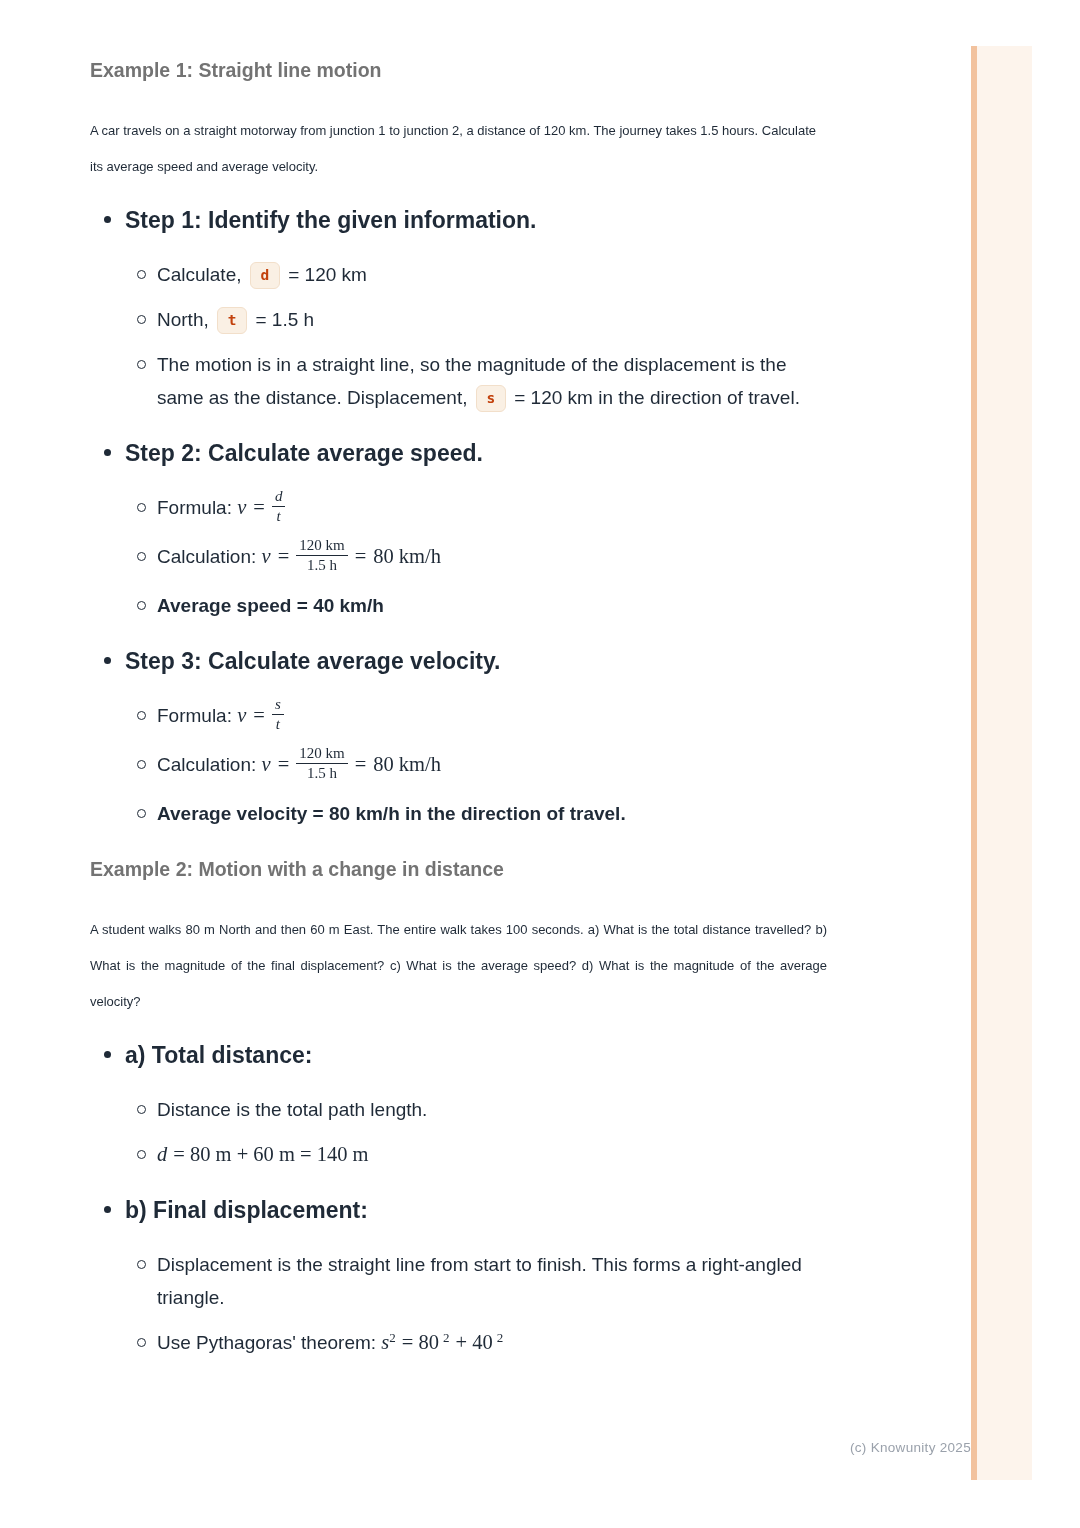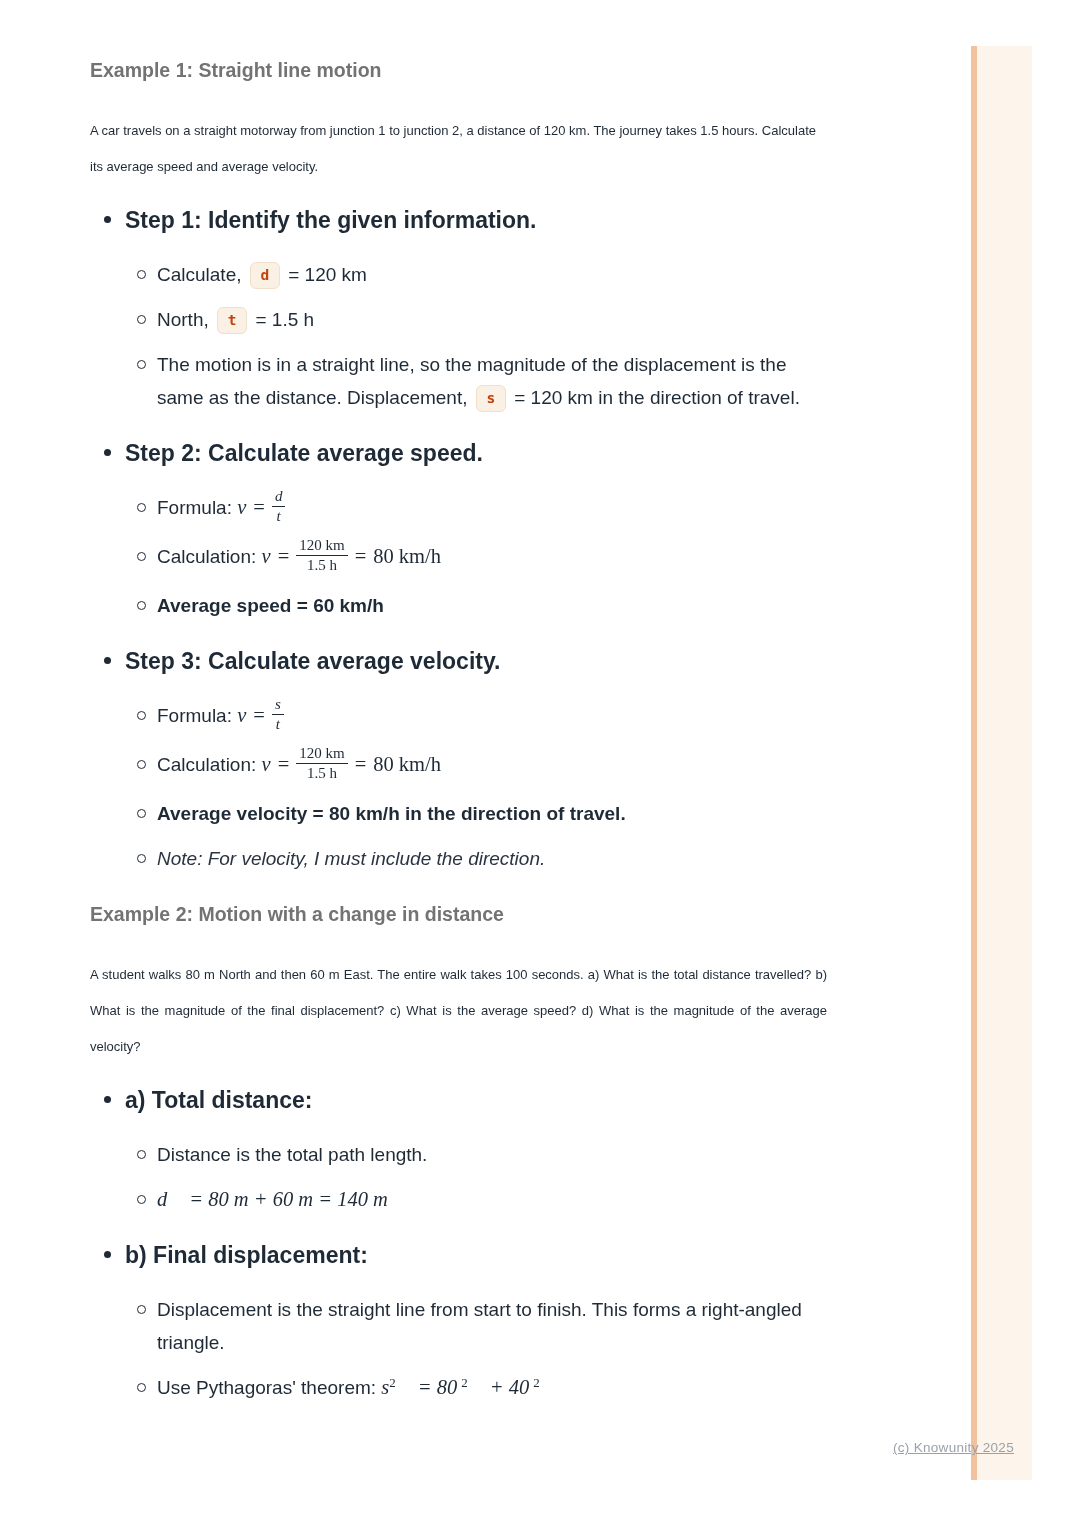--- a/index.html
+++ b/index.html
@@ -15,24 +15,24 @@
   
   .accent-bar {
     position: absolute; left: 971px; top: 46px;
     width: 61px; height: 1434px;
     background: #fdf4ec;
     border-left: 6px solid #f2c29e;
   }
 
   
   .watermark {
-    position: absolute; left: 893px; top: 1439px;
+    position: absolute; left: 850px; top: 1439px;
     font-size: 13.5px; line-height: 17px;
     color: #9aa1ab; letter-spacing: 0.3px;
-    z-index: 2; white-space: nowrap; text-decoration: underline;
+    z-index: 2; white-space: nowrap;
   }
 
   .content { position: absolute; left: 90px; top: 56px; width: 737px; z-index: 1; }
 
   .sec-title {
     font-size: 19.5px; font-weight: 700; line-height: 28px;
     margin: 0 0 29px 0; color: #737373;
   }
   .intro {
     font-size: 13px; line-height: 36px;
@@ -71,21 +71,21 @@
     border-radius: 6px;
     padding: 3px 10px;
     margin: 0 8px;
     vertical-align: 1px;
   }
 
   
   .math { font-family: "Liberation Serif", serif; font-size: 20.5px; white-space: nowrap; }
   .mvar { font-style: italic; font-family: "Liberation Serif", serif; }
   .meq { margin: 0 7px; }
-  .mseg { margin: 0 4px 0 22px; font-style: italic; }
+  .mseg { margin: 0 4px 0 6px; }
   .frac {
     display: inline-flex; flex-direction: column; align-items: center;
     vertical-align: middle; position: relative; top: -3px;
     font-size: 15px; line-height: 17px;
   }
   .frac .fnum { border-bottom: 1.4px solid #1f2a37; padding: 0 3px 1px 3px; }
   .frac .fden { padding-top: 1px; }
   sup.msup { font-size: 13px; line-height: 0; vertical-align: 7px; font-family: "Liberation Serif", serif; }
 </style>
 </head>
@@ -143,21 +143,21 @@
           <span>Calculation:</span>
            <span class="math">
             <span class="mvar">v</span><span class="meq">=</span><span class="frac">
                 <span class="fnum">120 km</span>
                 <span class="fden">1.5 h</span>
               </span><span class="meq">=</span><span>80 km/h</span>
           </span>
         </div>
         <div class="li2 bold-line">
           <span class="b2"></span>
-          <span>Average speed = 60 km/h</span>
+          <span>Average speed = 40 km/h</span>
         </div>
       </div>
     </section>
 
     <section>
       <div class="li1">
         <span class="b1"></span>
         <span class="li1-label">Step 3: Calculate average velocity.</span>
       </div>
       <div class="sub">
@@ -178,24 +178,20 @@
             <span class="mvar">v</span><span class="meq">=</span><span class="frac">
                 <span class="fnum">120 km</span>
                 <span class="fden">1.5 h</span>
               </span><span class="meq">=</span><span>80 km/h</span>
           </span>
         </div>
         <div class="li2 bold-line">
           <span class="b2"></span>
           <span>Average velocity = 80 km/h in the direction of travel.</span>
         </div>
-        <div class="li2 note-line">
-          <span class="b2"></span>
-          <span>Note: For velocity, I must include the direction.</span>
-        </div>
       </div>
     </section>
 
     <h3 class="sec-title">Example 2: Motion with a change in distance</h3>
     <p class="intro justified">A student walks 80 m North and then 60 m East. The entire walk takes 100 seconds. a) What is the total distance travelled? b) What is the magnitude of the final displacement? c) What is the average speed? d) What is the magnitude of the average velocity?</p>
 
     <section>
       <div class="li1">
         <span class="b1"></span>
         <span class="li1-label">a) Total distance:</span>

